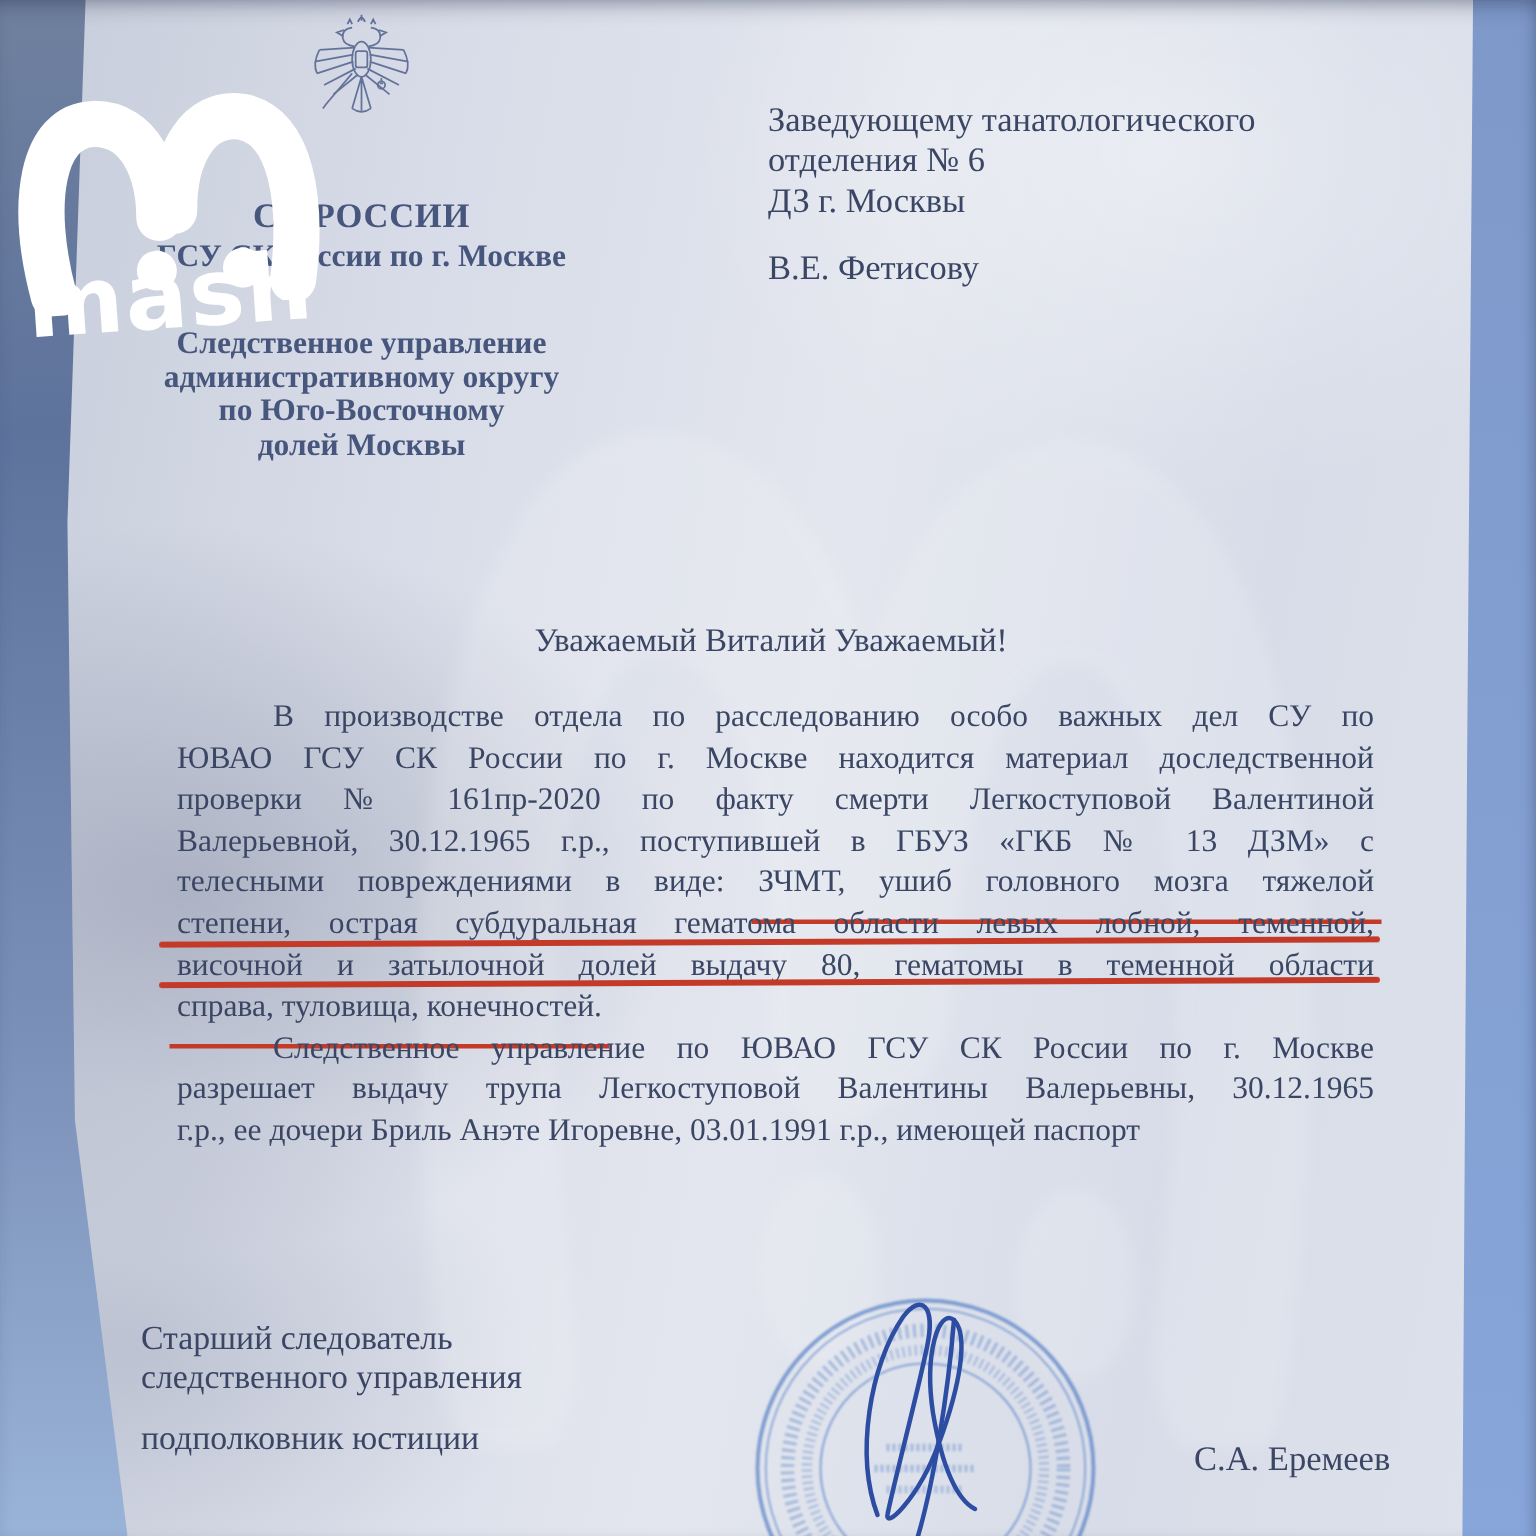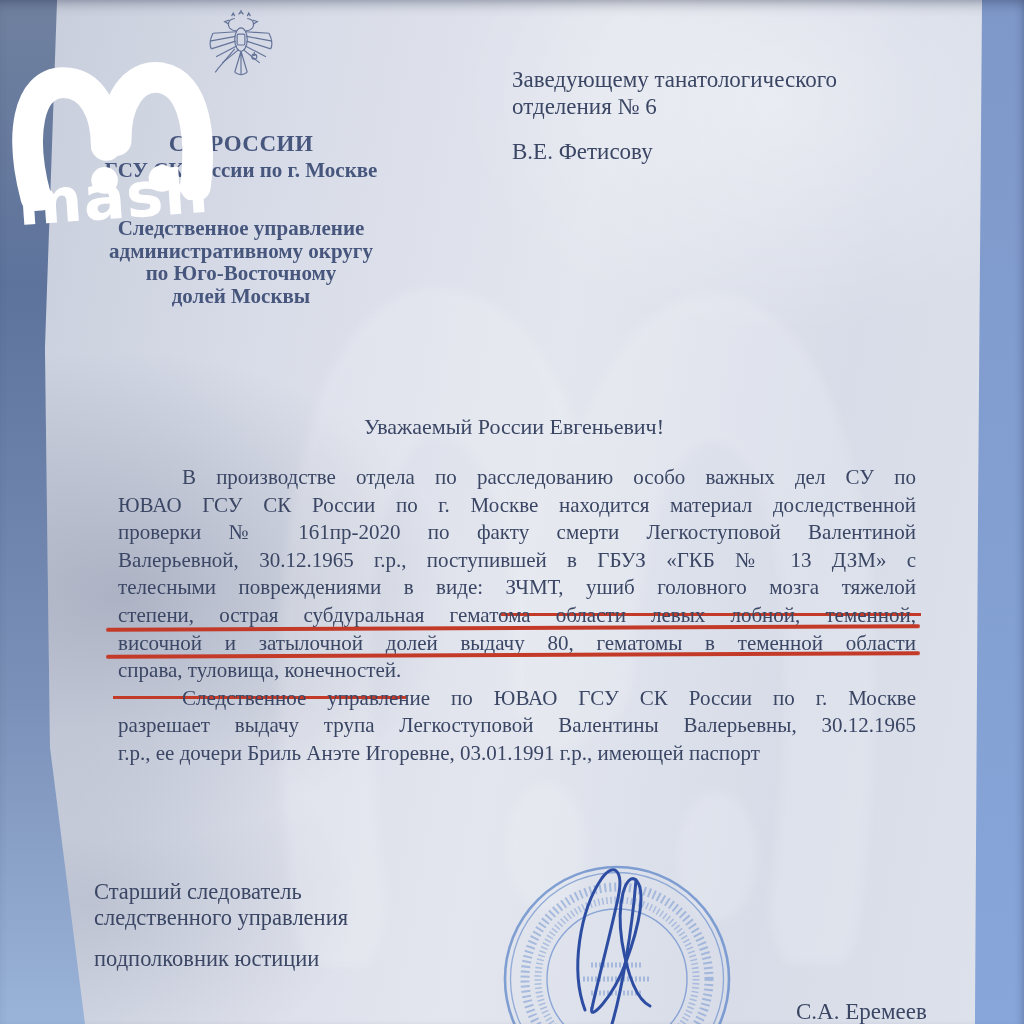--- a/index.html
+++ b/index.html
@@ -63,21 +63,21 @@
   .line.indent{text-indent:64px;}
   .line .u{border-bottom:3.5px solid var(--underline-red);padding:0 5px 14px;margin:0 -5px;}
   .line.redline-full::after{content:"";position:absolute;left:-12px;right:-4px;bottom:0;
         height:4px;background:var(--underline-red);border-radius:2px;
         transform:rotate(-.25deg);filter:blur(.4px);}
 
   
   .sig-block{position:absolute;left:94px;top:879px;color:var(--body-text);
              font-size:22.5px;line-height:26px;}
   .sig-block .rank{margin-top:15px;}
-  .signer-name{position:absolute;left:796px;top:999px;color:var(--body-text);font-size:23px;}
+  .signer-name{position:absolute;left:796px;top:960px;color:var(--body-text);font-size:23px;}
 
   
   .stamp{position:absolute;left:499px;top:861px;filter:blur(.7px);opacity:.88;}
   .signature-ink{position:absolute;left:540px;top:850px;filter:blur(.3px);}
 
   
   .mash-logo{position:absolute;left:12px;top:38px;width:240px;height:215px;
              transform:rotate(-4deg);color:var(--watermark-white);}
   .mash-word{position:absolute;left:2px;top:128px;
              font-family:"DejaVu Sans", sans-serif;font-weight:bold;font-size:62px;
@@ -128,24 +128,25 @@
         <div class="txt">Следственное управление</div>
         <div class="txt">административному округу</div>
         <div class="txt">по Юго-Восточному</div>
         <div class="txt">долей Москвы</div>
       </div>
     </div>
 
     <div class="addressee soft">
       <div class="txt">Заведующему танатологического</div>
       <div class="txt">отделения № 6</div>
+      <div class="txt">ДЗ г. Москвы</div>
       <div class="name txt">В.Е. Фетисову</div>
     </div>
 
-    <div class="salutation soft">Уважаемый России Евгеньевич!</div>
+    <div class="salutation soft">Уважаемый Виталий Уважаемый!</div>
 
     <div class="body-text soft">
         <div class="line indent justify"><span>В производстве отдела по расследованию особо важных дел СУ по</span></div>
         <div class="line justify"><span>ЮВАО ГСУ СК России по г. Москве находится материал доследственной</span></div>
         <div class="line justify"><span>проверки № 161пр-2020 по факту смерти Легкоступовой Валентиной</span></div>
         <div class="line justify"><span>Валерьевной, 30.12.1965 г.р., поступившей в ГБУЗ «ГКБ № 13 ДЗМ» с</span></div>
         <div class="line justify"><span>телесными повреждениями в виде: </span><span class="u">ЗЧМТ, ушиб головного мозга тяжелой</span></div>
         <div class="line justify redline-full"><span>степени, острая субдуральная гематома области левых лобной, теменной,</span></div>
         <div class="line justify redline-full"><span>височной и затылочной долей выдачу 80, гематомы в теменной области</span></div>
         <div class="line"><span class="u">справа, туловища, конечностей.</span></div>

